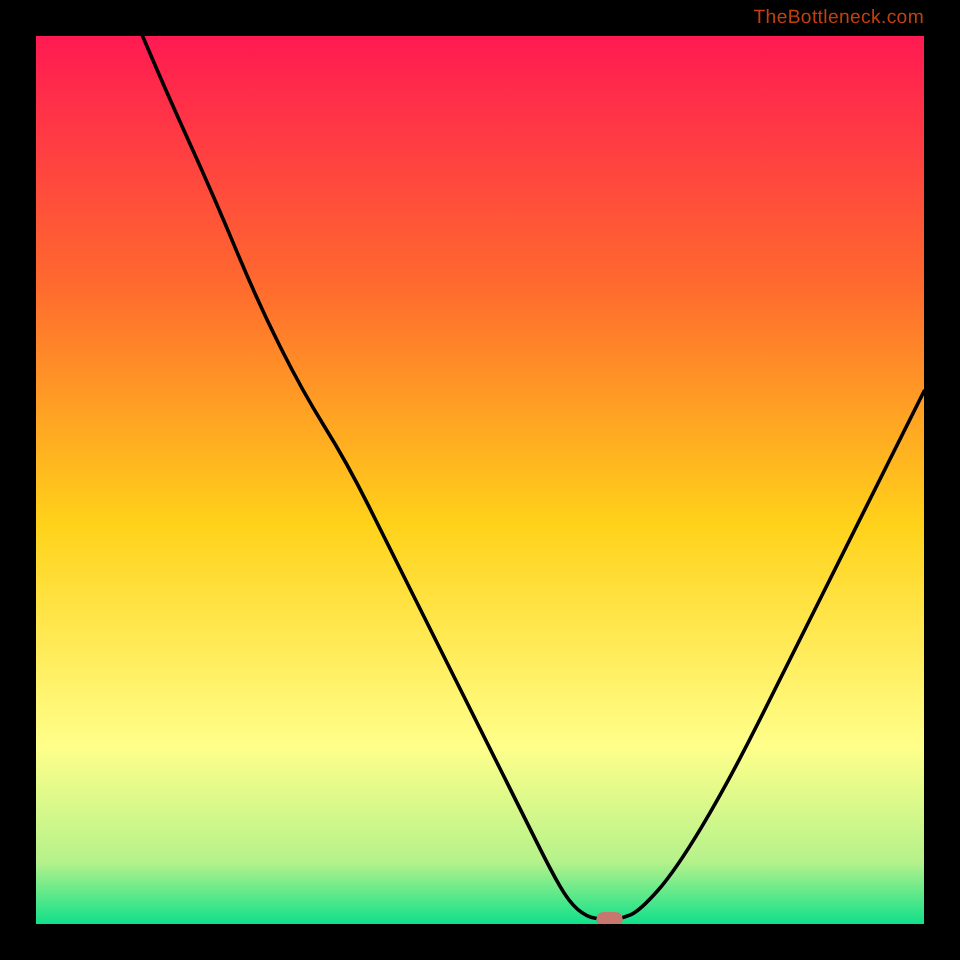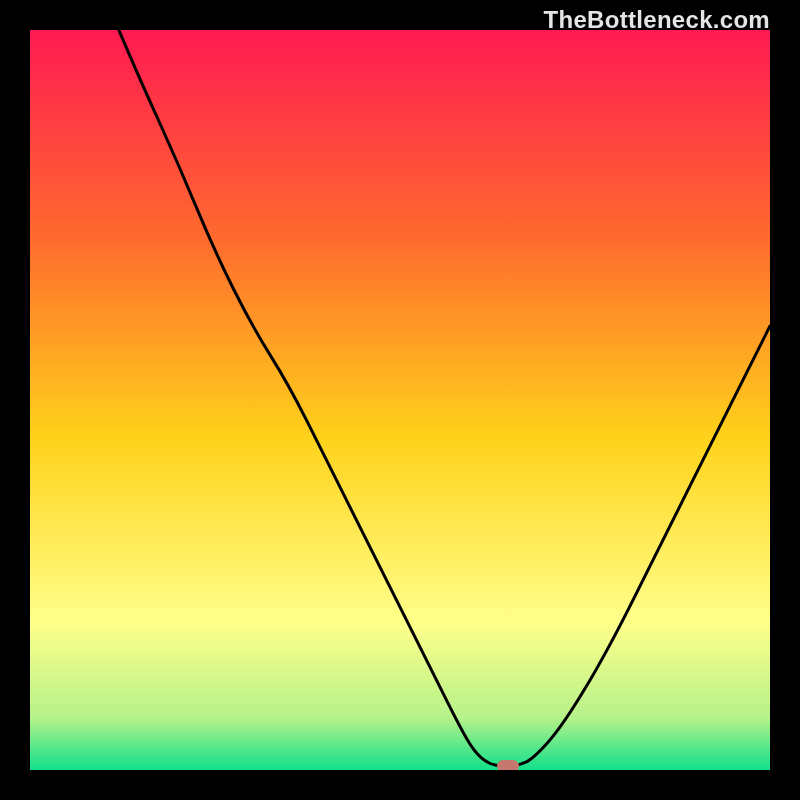--- a/index.html
+++ b/index.html
@@ -28,23 +28,23 @@
     overflow: hidden;
   }
   .gradient-bg {
     position: absolute;
     inset: 0;
   }
   .watermark {
     position: absolute;
     top: 6px;
     right: 30px;
-    color: #e5e5e5;
-    font-size: 24px;
-    font-weight: 700;
+    color: #c2410c;
+    font-size: 16px;
+    font-weight: 400;
     letter-spacing: 0.3px;
     pointer-events: none;
   }
   svg.curve {
     position: absolute;
     inset: 0;
   }
   .marker {
     position: absolute;
     width: 22px;

